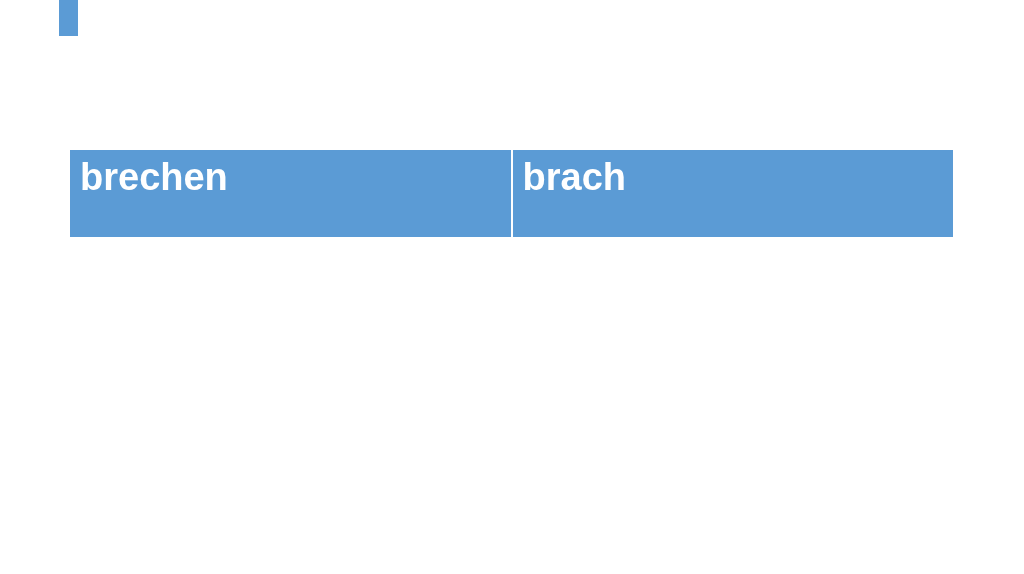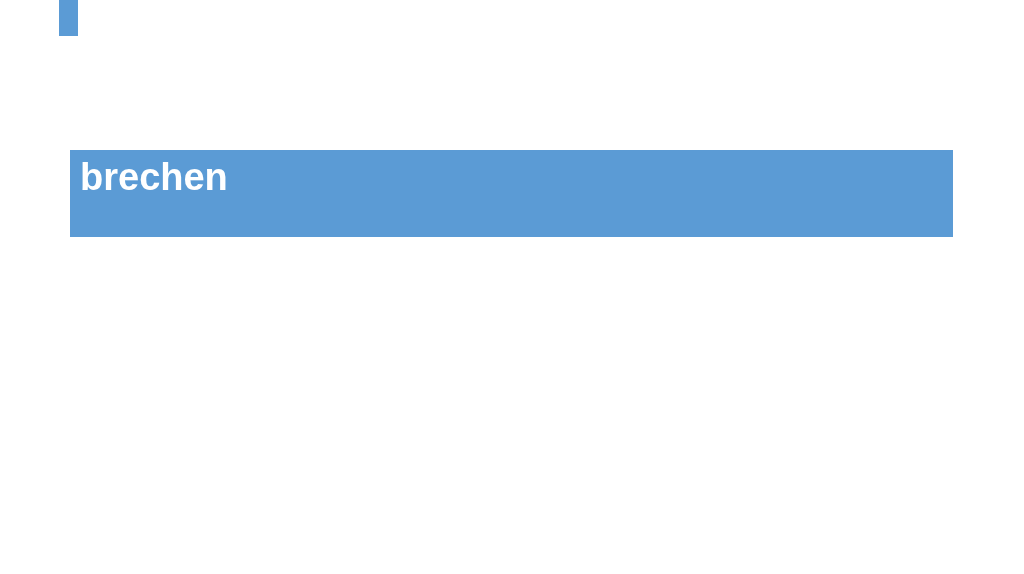--- a/index.html
+++ b/index.html
@@ -45,15 +45,16 @@
 </style>
 </head>
 <body>
 
 <div class="slide">
 
   <div class="accent-bar"></div>
 
   <div class="verb-table">
     <div class="verb-cell">brechen</div>
+    <div class="verb-cell">brach</div>
   </div>
 
 </div>
 
 </body></html>

